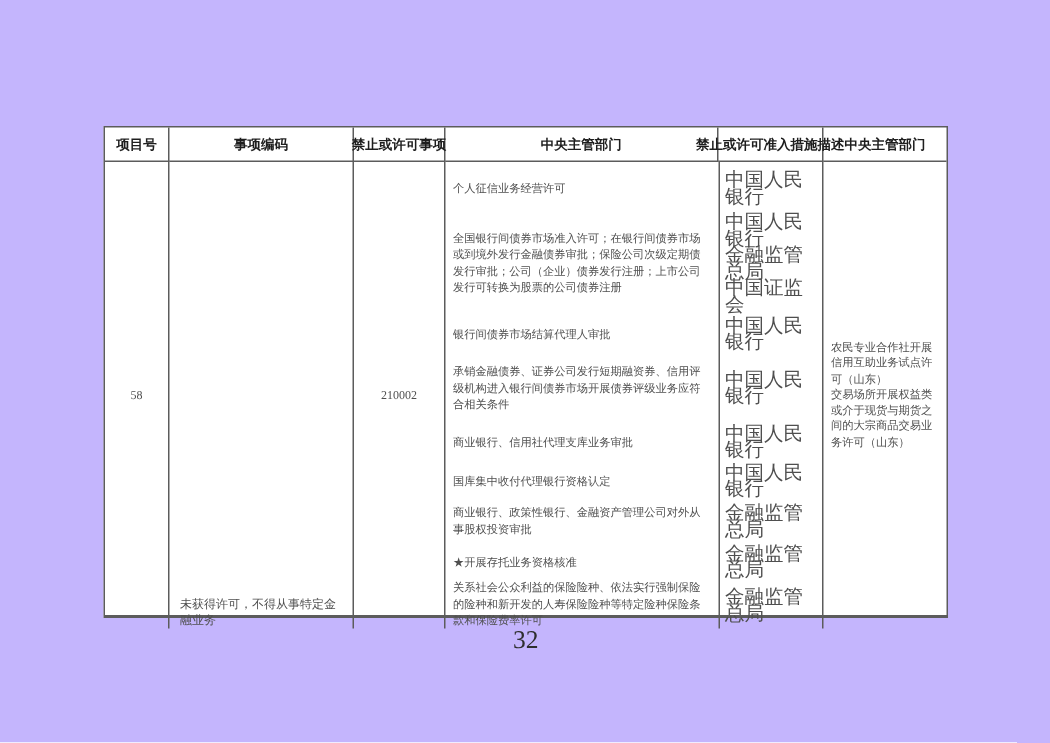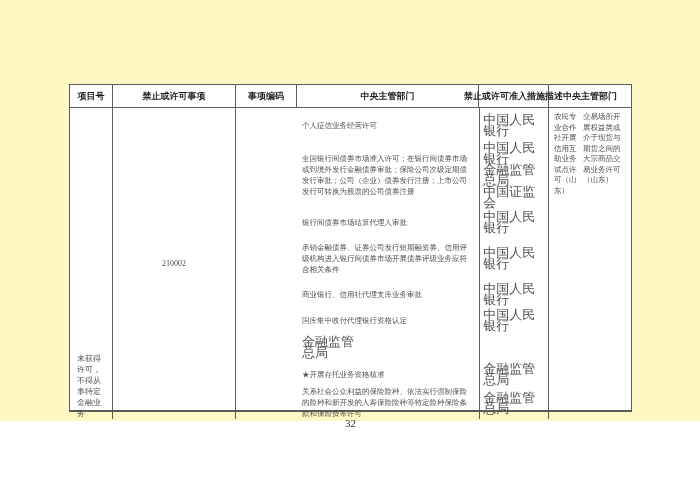--- a/index.html
+++ b/index.html
@@ -5,22 +5,22 @@
   * { margin: 0; padding: 0; box-sizing: border-box; }
   html, body {
     width: 700px; height: 495px;
     background: #ffffff;
     font-family: "Liberation Serif", serif;
     color: #4f4f4f;
     overflow: hidden;
   }
   .page {
     position: relative;
-    width: 700px; height: 421px;
-    background: #fef9c3;
+    width: 700px; height: 495px;
+    background: #c4b5fd;
   }
   .doc-table {
     position: absolute;
     left: 69px; top: 84px;
     width: 563px; height: 328px;
     border: 1px solid #5c5c5c;
     border-bottom-width: 2px;
     display: grid;
     grid-template-columns: 43px 123px 61px 182px 70px 1fr;
     grid-template-rows: 23px 1fr;
@@ -72,47 +72,48 @@
   }
   .mdept {
     width: 70px;
     padding: 0 4px 0 5px;
     font-size: 13px;
     line-height: 11px;
     white-space: pre-line;
   }
   .local-cell {
     border-right: none;
-    display: flex; flex-direction: row; justify-content: center;
+    display: flex; flex-direction: column; justify-content: center;
     padding: 4px 5px;
     font-size: 7.5px;
     line-height: 10.5px;
   }
   .page-number {
     position: absolute;
     left: 69px; top: 417px; width: 563px;
     text-align: center;
-    font-size: 11px;
+    font-size: 17px;
     color: #2e2e2e;
   }
 </style>
 </head>
 <body>
 
 <div class="page">
 
   <div class="doc-table">
 
     <div class="hcell">项目号</div>
+    <div class="hcell">事项编码</div>
     <div class="hcell">禁止或许可事项</div>
-    <div class="hcell">事项编码</div>
     <div class="hcell">中央主管部门</div>
     <div class="hcell">禁止或许可准入措施描述</div>
     <div class="hcell">中央主管部门</div>
 
+    <div class="bcell center-cell">58</div>
     <div class="bcell item-name-cell">
       <span>未获得许可，不得从事特定金融业务</span>
     </div>
     <div class="bcell center-cell">210002</div>
 
     <div class="measures-cell">
       <div class="vline"></div>
 
       <div class="mrow" style="min-height:34px">
         <div class="mdesc">个人征信业务经营许可</div>
@@ -134,20 +135,21 @@
       </div>
       <div class="mrow" style="min-height:28px">
         <div class="mdesc">商业银行、信用社代理支库业务审批</div>
         <div class="mdept">中国人民银行</div>
       </div>
       <div class="mrow" style="min-height:24px">
         <div class="mdesc">国库集中收付代理银行资格认定</div>
         <div class="mdept">中国人民银行</div>
       </div>
       <div class="mrow" style="min-height:30px">
+        <div class="mdesc">商业银行、政策性银行、金融资产管理公司对外从事股权投资审批</div>
         <div class="mdept">金融监管总局</div>
       </div>
       <div class="mrow" style="min-height:24px">
         <div class="mdesc">★开展存托业务资格核准</div>
         <div class="mdept">金融监管总局</div>
       </div>
       <div class="mrow" style="flex:1">
         <div class="mdesc">关系社会公众利益的保险险种、依法实行强制保险的险种和新开发的人寿保险险种等特定险种保险条款和保险费率许可</div>
         <div class="mdept">金融监管总局</div>
       </div>

